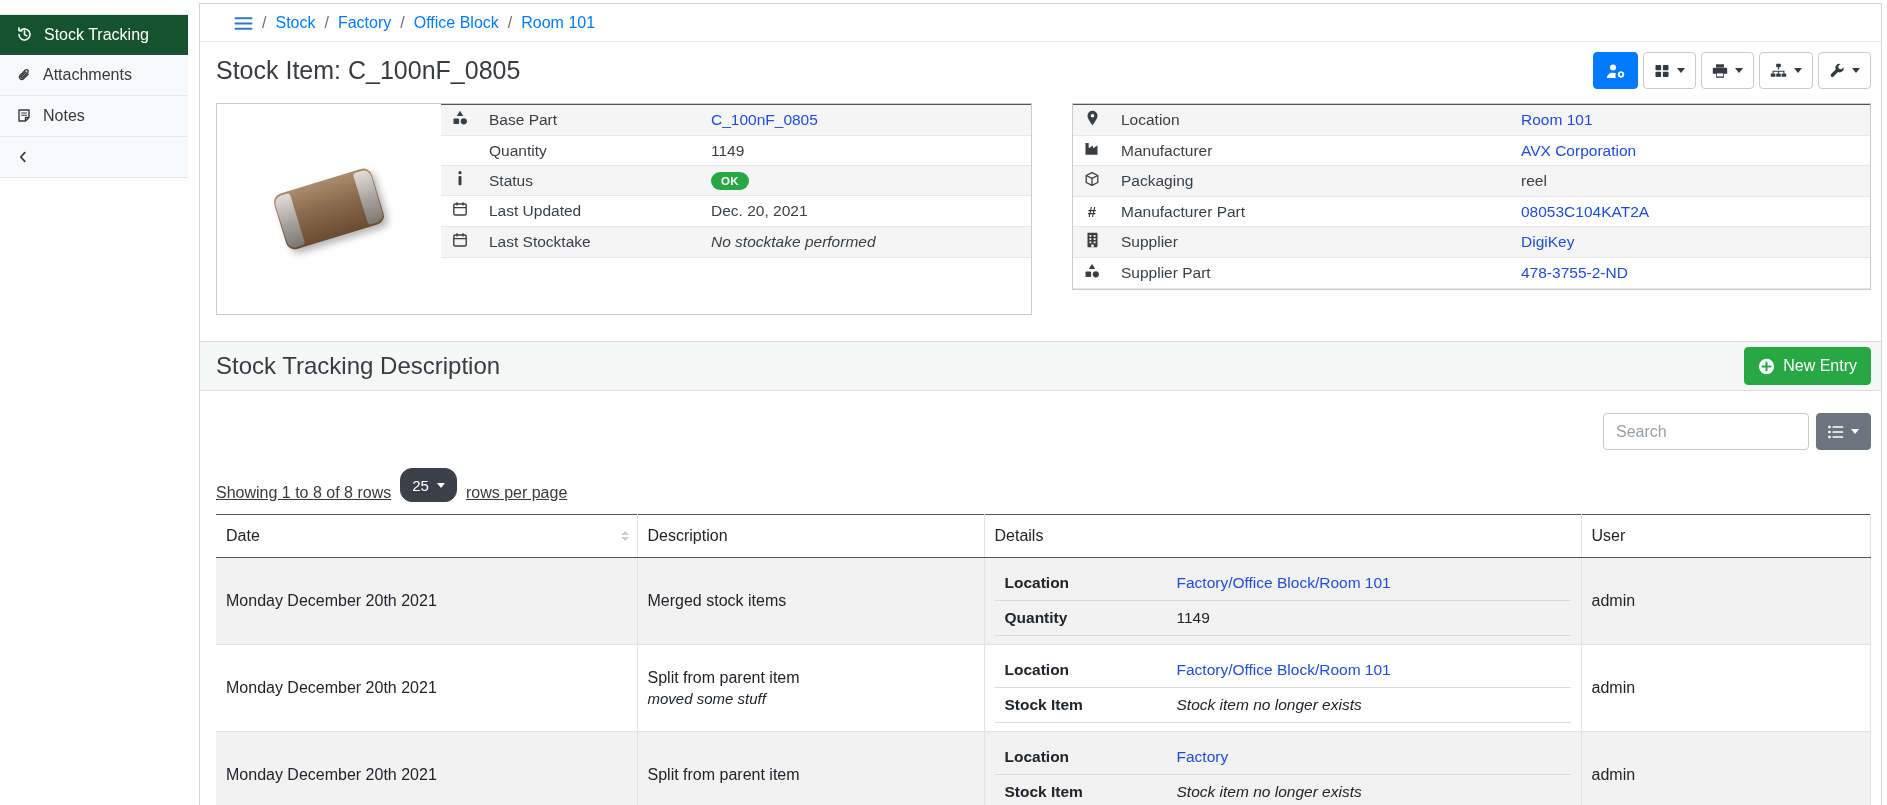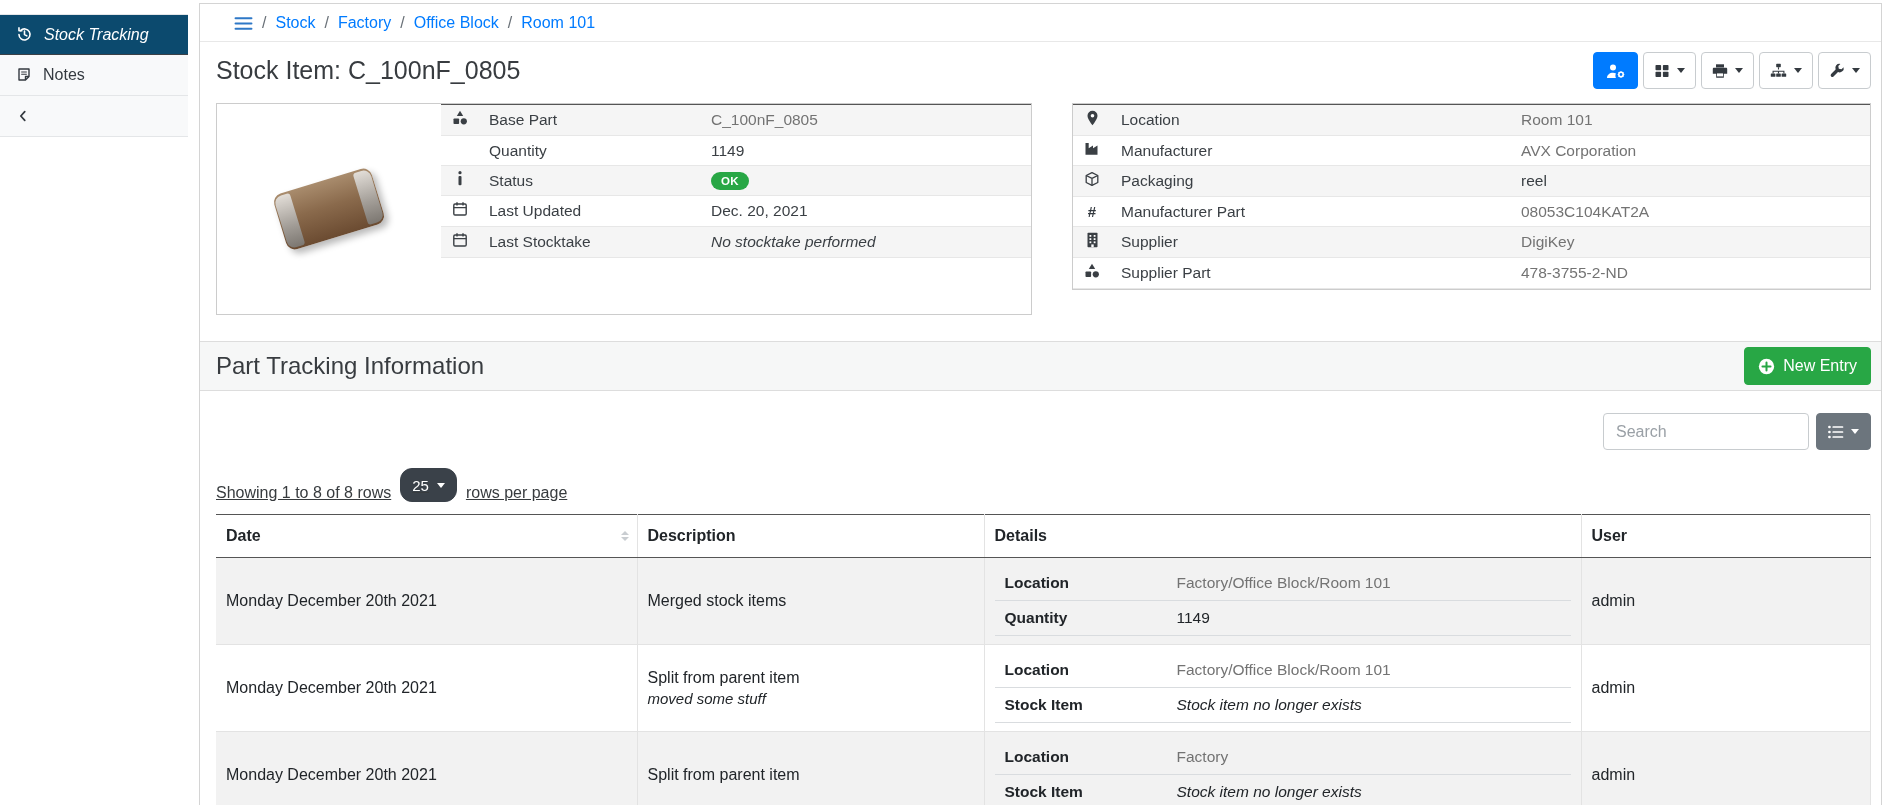--- a/index.html
+++ b/index.html
@@ -5,21 +5,21 @@
   * { box-sizing:border-box; margin:0; padding:0; }
   html,body { width:1887px; height:805px; overflow:hidden; }
   body { font-family:"Liberation Sans","DejaVu Sans",sans-serif; font-size:16px; color:#212529; background:#fff; }
   .app { display:flex; height:100%; }
 
   
   .sidebar { flex:0 0 188px; padding-top:14px; background:#fff; }
   .side-item { display:flex; align-items:center; gap:11px; height:41px; padding:0 16px;
                background:#f8f9fa; border-bottom:1px solid #e4e6e8; color:#343a40; font-size:16px; cursor:pointer; }
   .sidebar .side-item:first-child { border-top:1px solid #e4e6e8; }
-  .side-item.active { background:#0c4a6e; color:#fff; border-bottom-color:#3b4046;font-style:italic; }
+  .side-item.active { background:#14532d; color:#fff; border-bottom-color:#3b4046; }
   .ic { display:inline-flex; align-items:center; justify-content:center; }
   .ic svg { display:block; }
 
   
   .main { flex:1; margin:3px 5px 0 11px; border:1px solid #d4d4d4; border-bottom:none; min-height:802px; background:#fff; }
 
   .breadcrumb-bar { display:flex; align-items:center; gap:9px; padding:10px 16px 9px 34px;
                     border-bottom:1px solid #e8e8e8; font-size:16px; }
   .bc-link { color:#007bff; text-decoration:none; cursor:pointer; }
   .sep { color:#6a7178; }
@@ -49,21 +49,21 @@
   .cap-end.right { right:1px; border-radius:3px 8px 8px 3px; }
 
   .dtable { flex:1; border-collapse:collapse; width:100%; align-self:flex-start; }
   .dtable td { padding:5px 10px; font-size:15.5px; color:#3a3f44; border-bottom:1px solid #e7e7e7; height:30px; }
   .dtable tr:nth-child(odd) td { background:#f5f5f5; }
   .dtable tr:first-child td { border-top:1px solid #555; }
   .icon-cell { width:38px; text-align:center; color:#343a40; }
   .lbl-cell { width:222px; }
   .dtable-right .lbl-cell { width:400px; }
   .hash { font-weight:700; font-size:15px; color:#343a40; }
-  .link { color:#737373; text-decoration:none; cursor:pointer; }
+  .link { color:#1d4ed8; text-decoration:none; cursor:pointer; }
   .muted-italic { font-style:italic; }
   .badge-ok { display:inline-block; background:#28a745; color:#fff; font-weight:bold; font-size:11.5px;
               padding:3px 10px; border-radius:10px; letter-spacing:.3px; }
 
   
   .section-header { margin-top:26px; display:flex; align-items:center; justify-content:space-between;
                     background:#f6f7f7; border-top:1px solid #ddd; border-bottom:1px solid #ddd;
                     padding:6px 10px 6px 16px; height:50px; }
   .section-title { font-size:24px; font-weight:500; color:#383c40; }
   .btn-success { display:inline-flex; align-items:center; gap:8px; background:#28a745; color:#fff;
@@ -75,21 +75,21 @@
   .columns-btn { height:37px; width:55px; background:#6c757d; border:1px solid #6c757d; border-radius:4px;
                  display:inline-flex; align-items:center; justify-content:center; gap:7px; cursor:pointer; }
 
   .pagination-row { display:flex; align-items:flex-end; gap:9px; padding:18px 10px 12px 16px; font-size:16px; color:#373b3e;text-decoration:underline; }
   .page-size-btn { display:inline-flex; align-items:center; gap:8px; background:#3a4149; color:#fff;
                    border:1px solid #3a4149; border-radius:12px; height:34px; padding:0 11px; font-size:15px; cursor:pointer; }
 
   
   .table-wrap { padding:0 10px 0 16px; }
   .track-table { width:100%; border-collapse:collapse; }
-  .track-table th { position:relative; text-align:left; font-size:16px; font-weight:bold; color:#212529;
+  .track-table th { position:relative; text-align:left; font-size:16px; font-weight:normal; color:#212529;
                     padding:12px 10px; border-top:1px solid #555; border-bottom:1px solid #555;
                     border-right:1px solid #e3e3e3; background:#fff; cursor:pointer; }
   .col-date { width:421px; } .col-desc { width:347px; } .col-details { width:597px; }
   .sort { position:absolute; right:8px; top:50%; transform:translateY(-50%); display:flex; flex-direction:column; gap:2px; }
   .sort i { display:block; width:0; height:0; border-left:4px solid transparent; border-right:4px solid transparent; }
   .sort .up { border-bottom:4.5px solid #c9cdd1; }
   .sort .down { border-top:4.5px solid #c9cdd1; }
   .track-table td { border-right:1px solid #e3e3e3; border-bottom:1px solid #e3e3e3; vertical-align:middle;
                     font-size:16px; color:#212529; padding:8px 10px; }
   .track-table > tbody > tr:nth-child(odd) { background:#f2f2f2; }
@@ -108,20 +108,28 @@
   <aside class="sidebar">
     <div class="side-item active">
       <span class="ic">
         <svg width="17" height="17" viewBox="0 0 16 16" fill="none" stroke="currentColor" stroke-width="1.5" stroke-linecap="round" stroke-linejoin="round">
             <path d="M2.8 8a5.2 5.2 0 1 0 1.5-3.7"></path>
             <path d="M2.8 1.8v2.7h2.7"></path>
             <path d="M8 4.8V8l2.2 1.3"></path>
           </svg>
       </span>
       <span>Stock Tracking</span>
+    </div>
+    <div class="side-item">
+      <span class="ic">
+        <svg width="16" height="16" viewBox="0 0 16 16" fill="none" stroke="currentColor" stroke-width="1.4" stroke-linecap="round">
+            <path d="M12.1 7.2l-4.6 4.6a2.4 2.4 0 0 1-3.4-3.4l5.3-5.3a1.6 1.6 0 0 1 2.3 2.3L6.6 10.5a.8.8 0 0 1-1.2-1.2l4.4-4.4"></path>
+          </svg>
+      </span>
+      <span>Attachments</span>
     </div>
     <div class="side-item">
       <span class="ic">
         <svg width="16" height="16" viewBox="0 0 16 16" fill="none" stroke="currentColor" stroke-width="1.4" stroke-linejoin="round">
             <path d="M3 2h10v7.5L9.5 13H3z"></path>
             <path d="M9.5 13V9.5H13"></path>
             <path d="M5.2 5h5.6M5.2 7.3h5.6" stroke-width="1.1"></path>
           </svg>
       </span>
       <span>Notes</span>
@@ -336,21 +344,21 @@
                   </span></td>
             <td class="lbl-cell">Supplier Part</td>
             <td><a class="link">478-3755-2-ND</a></td>
           </tr>
         </tbody>
           </table>
       </section>
     </div>
 
     <div class="section-header">
-      <h2 class="section-title">Part Tracking Information</h2>
+      <h2 class="section-title">Stock Tracking Description</h2>
       <button class="btn-success">
         <span class="ic">
           <svg width="17" height="17" viewBox="0 0 16 16">
               <circle cx="8" cy="8" r="7.2" fill="#fff"></circle>
               <path d="M8 4.2v7.6M4.2 8h7.6" stroke="#28a745" stroke-width="1.9" stroke-linecap="round"></path>
             </svg>
         </span>
         <span>New Entry</span>
       </button>
     </div>

